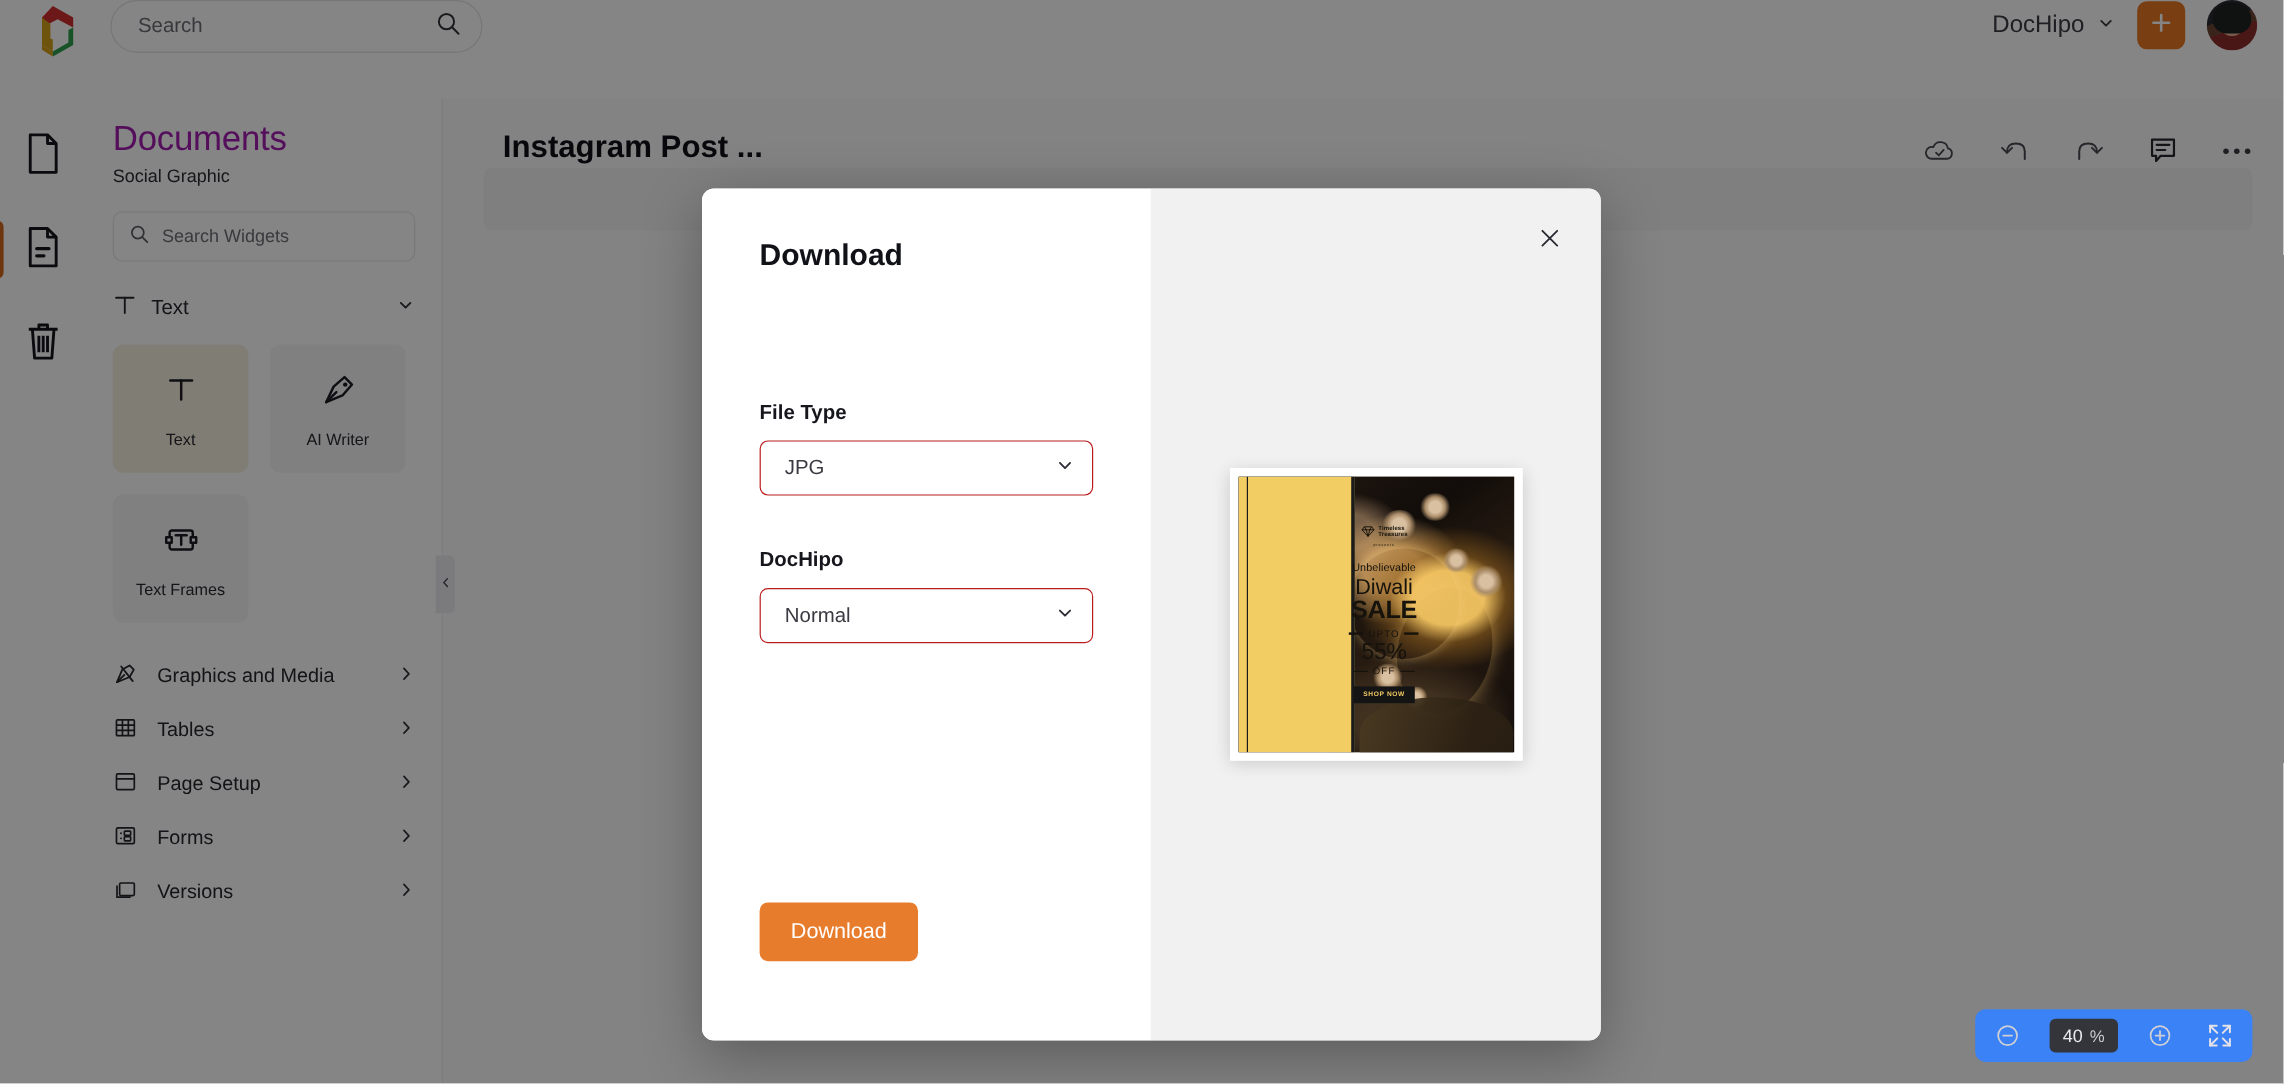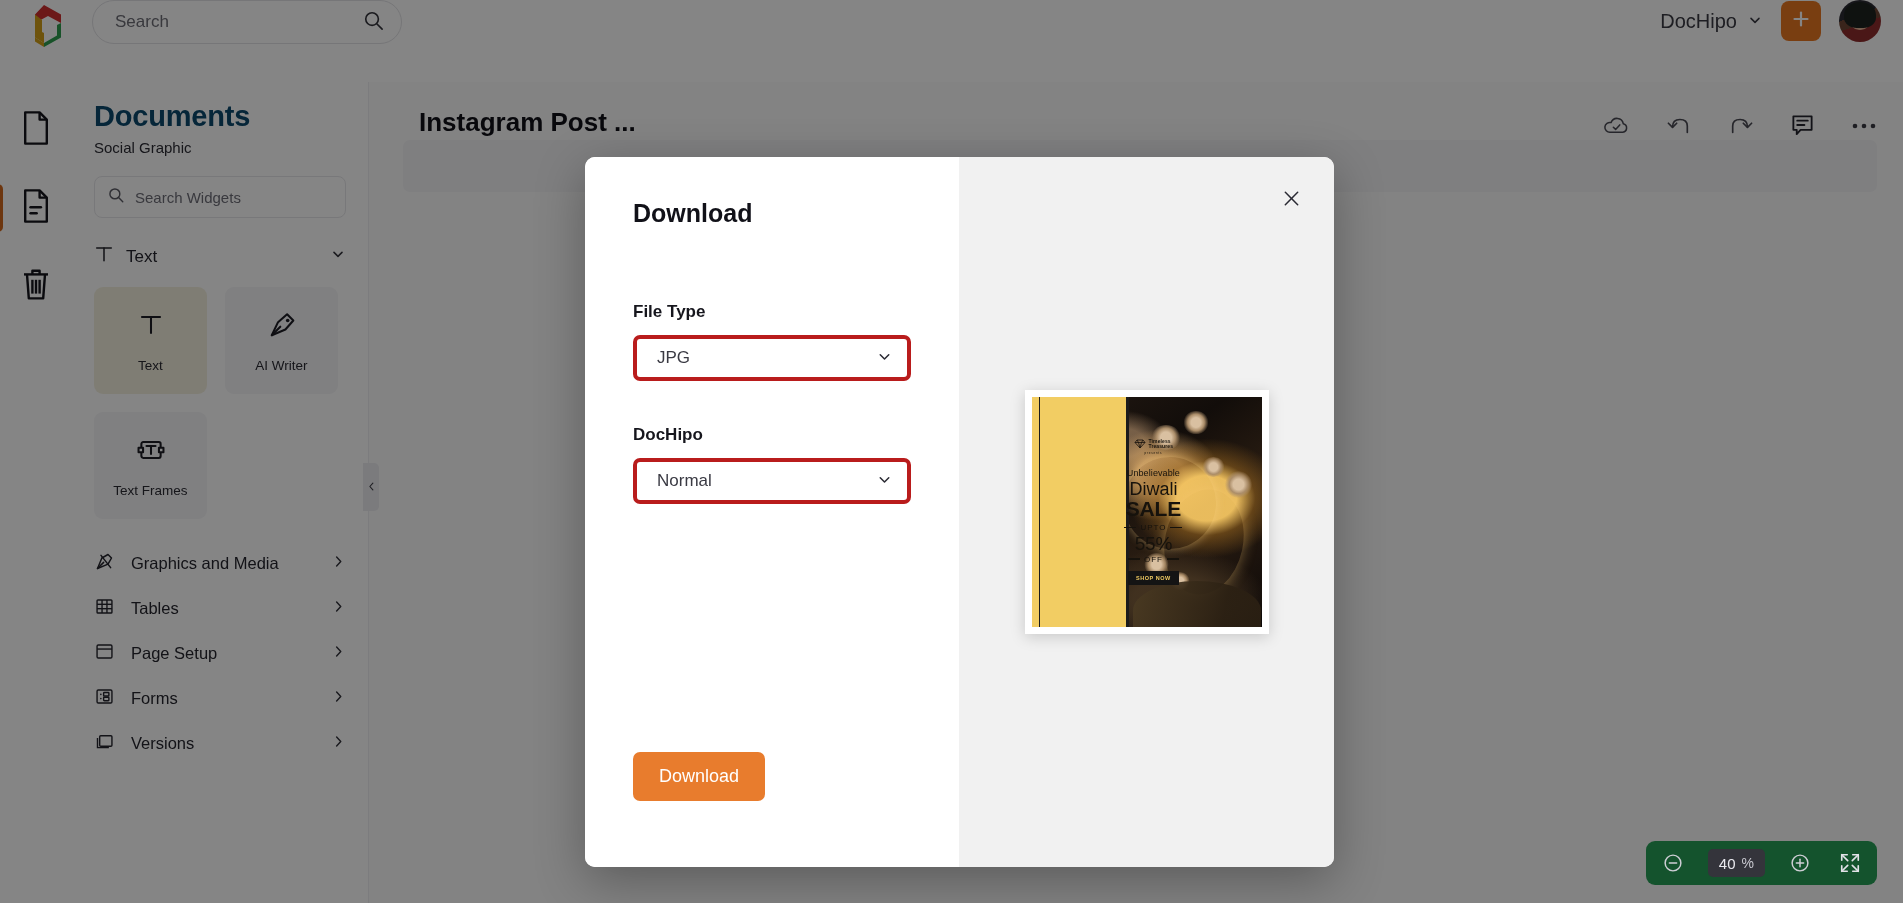--- a/index.html
+++ b/index.html
@@ -60,21 +60,21 @@
     content: ""; position: absolute; left: -14px; top: 2px; width: 7px; height: 48px;
     background: #d2691e; border-radius: 0 5px 5px 0;
   }
 
   
   .panel {
     position: absolute; left: 72px; top: 82px; width: 297px; height: 821px;
     background: #ffffff; border-right: 1px solid #ededf1; padding: 18px 22px 0 22px; z-index: 7;
     overflow: hidden;
   }
-  .panel h1 { font-size: 29px; font-weight: bold; color: #0c4a6e; letter-spacing: -0.2px; }
+  .panel h1 { font-size: 29px; font-weight: normal; color: #a21caf; letter-spacing: -0.2px; }
   .panel .subtitle { font-size: 15px; color: #2c2c34; margin-top: 6px; }
   .widget-search {
     margin-top: 20px; height: 42px; border: 1px solid #e6e6ea; border-radius: 8px;
     display: flex; align-items: center; gap: 10px; padding: 0 12px;
   }
   .widget-search input {
     flex: 1; border: none; outline: none; font-size: 15px; color: #4a4a53; background: transparent;
     font-family: "Liberation Sans", sans-serif;
   }
   .widget-search input::placeholder { color: #6e6e78; }
@@ -180,44 +180,44 @@
   .c-upto, .c-off { display: flex; align-items: center; justify-content: center; gap: .5em; letter-spacing: .12em; }
   .c-upto .r, .c-off .r { display: block; height: 1.5px; background: #16120c; width: 1.5em; }
   .c-pct { line-height: 1; letter-spacing: -0.01em; }
   .c-shop {
     background: #141414; color: #f2cd63; display: inline-block;
     letter-spacing: .1em; font-weight: bold;
   }
 
   
   .zoomctl {
-    position: absolute; right: 26px; bottom: 18px; height: 44px; background: #14532d;
+    position: absolute; right: 26px; bottom: 18px; height: 44px; background: #3b82f6;
     border-radius: 9px; display: flex; align-items: center; gap: 20px; padding: 0 12px; z-index: 60;
   }
   .zoomctl .zbtn { width: 30px; height: 30px; display: flex; align-items: center; justify-content: center; cursor: pointer; }
   .zoom-val {
     background: #34343b; border-radius: 5px; height: 28px; display: flex; align-items: center;
     gap: 6px; padding: 0 11px; color: #e9e9ee; font-size: 15px; cursor: pointer;
   }
   .zoom-pct { color: #c9c9d0; font-size: 14px; }
 
   
   .modal {
     position: absolute; left: 585px; top: 157px; width: 749px; height: 710px;
     border-radius: 10px; overflow: hidden; display: flex; z-index: 100;
     box-shadow: 0 14px 50px rgba(0,0,0,0.3); background: #fff;
   }
   .modal-left { width: 374px; background: #ffffff; padding: 42px 48px 0 48px; position: relative; }
   .modal-right { flex: 1; background: #f1f1f1; position: relative; }
   .modal-title { font-size: 25px; font-weight: bold; color: #111118; }
   .field-label { font-size: 17px; font-weight: bold; color: #16161d; margin-top: 0; }
-  .field-label.first { margin-top: 74px; }
+  .field-label.first { margin-top: 106px; }
   .field-label.second { margin-top: 44px; }
   .select-box {
-    margin-top: 13px; height: 46px; border: 4px solid #b91c1c; border-radius: 7px;
+    margin-top: 13px; height: 46px; border: 1px solid #b91c1c; border-radius: 7px;
     display: flex; align-items: center; padding: 0 14px 0 20px; cursor: pointer;
   }
   .select-val { font-size: 17px; color: #3a3a43; }
   .select-box .chev { margin-left: auto; }
   .dl-btn {
     position: absolute; left: 48px; bottom: 66px; background: #e87c2d; color: #fff;
     border: none; border-radius: 7px; height: 49px; padding: 0 26px; font-size: 18px;
     cursor: pointer; font-family: "Liberation Sans", sans-serif;
   }
   .modal-close {

